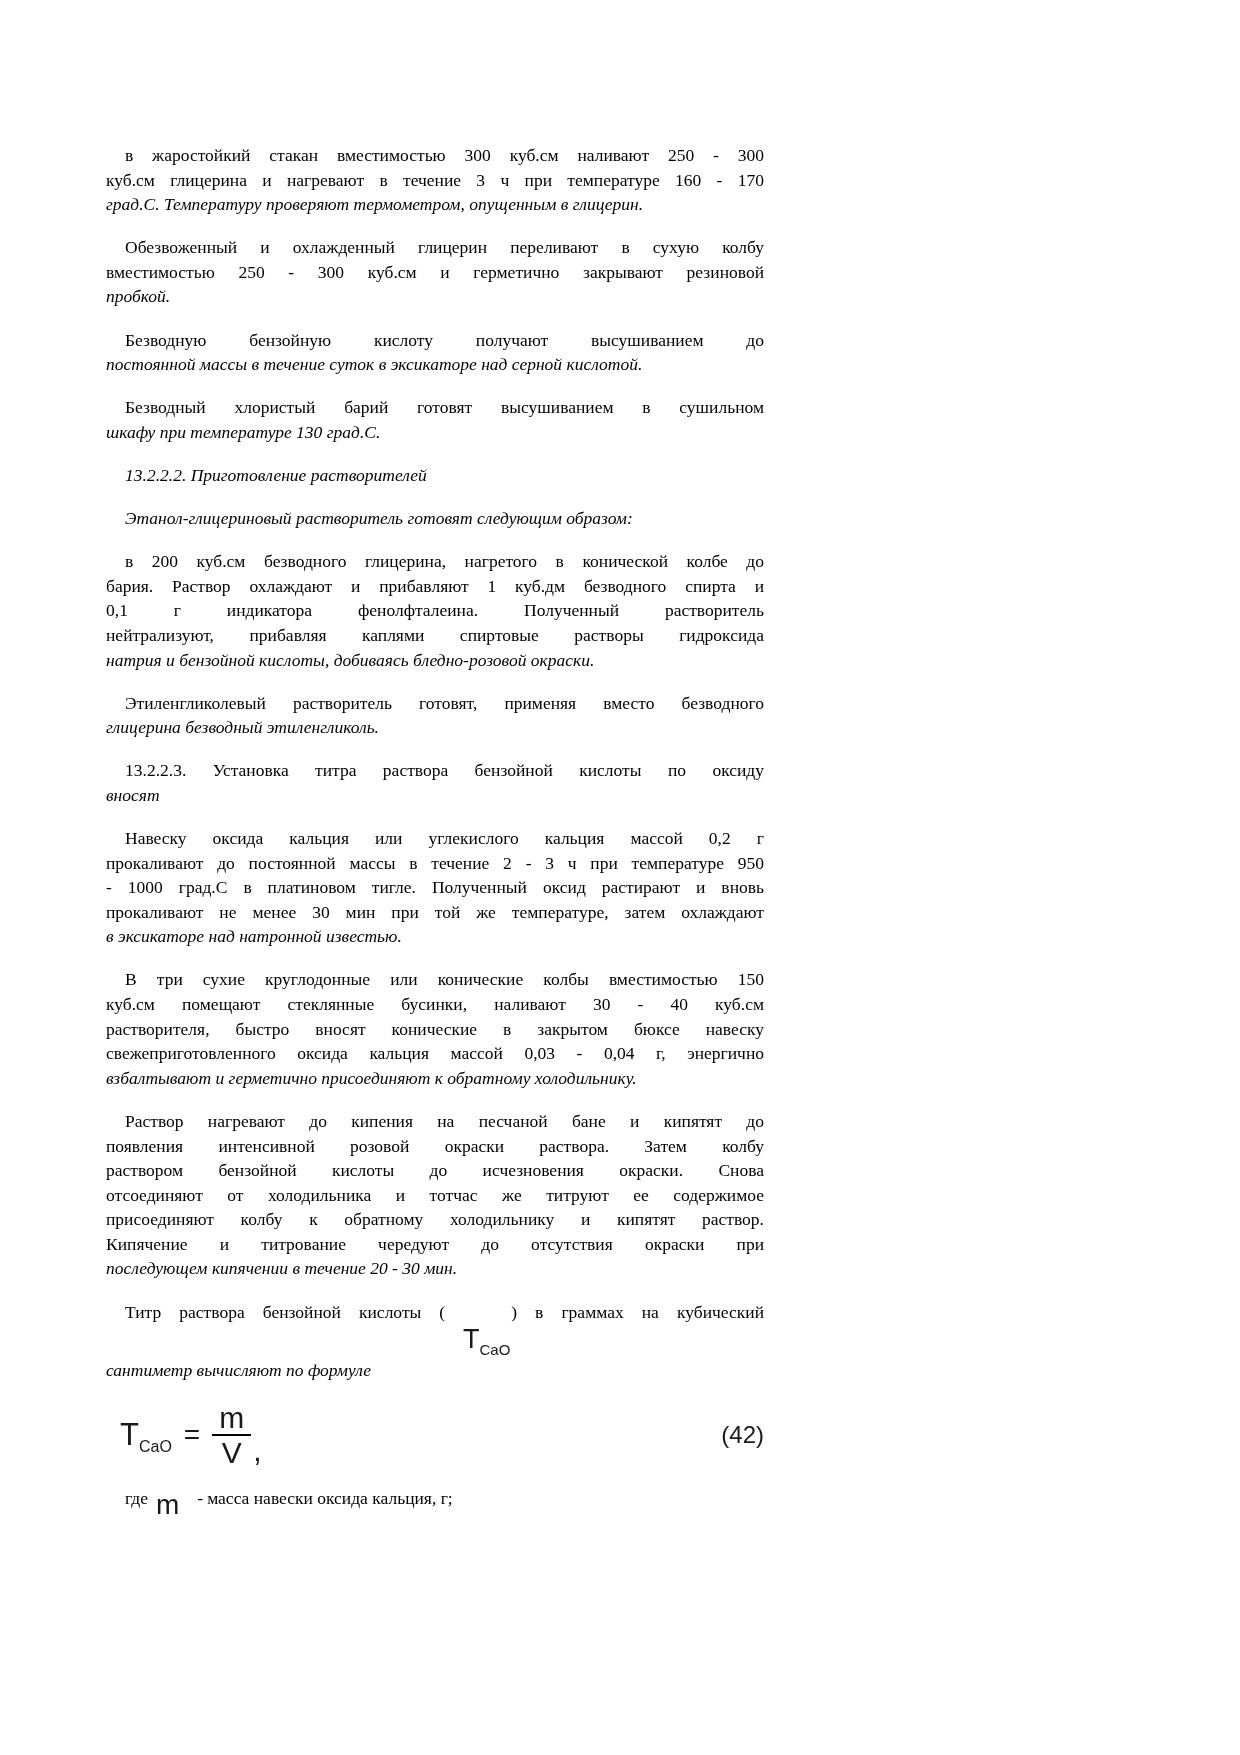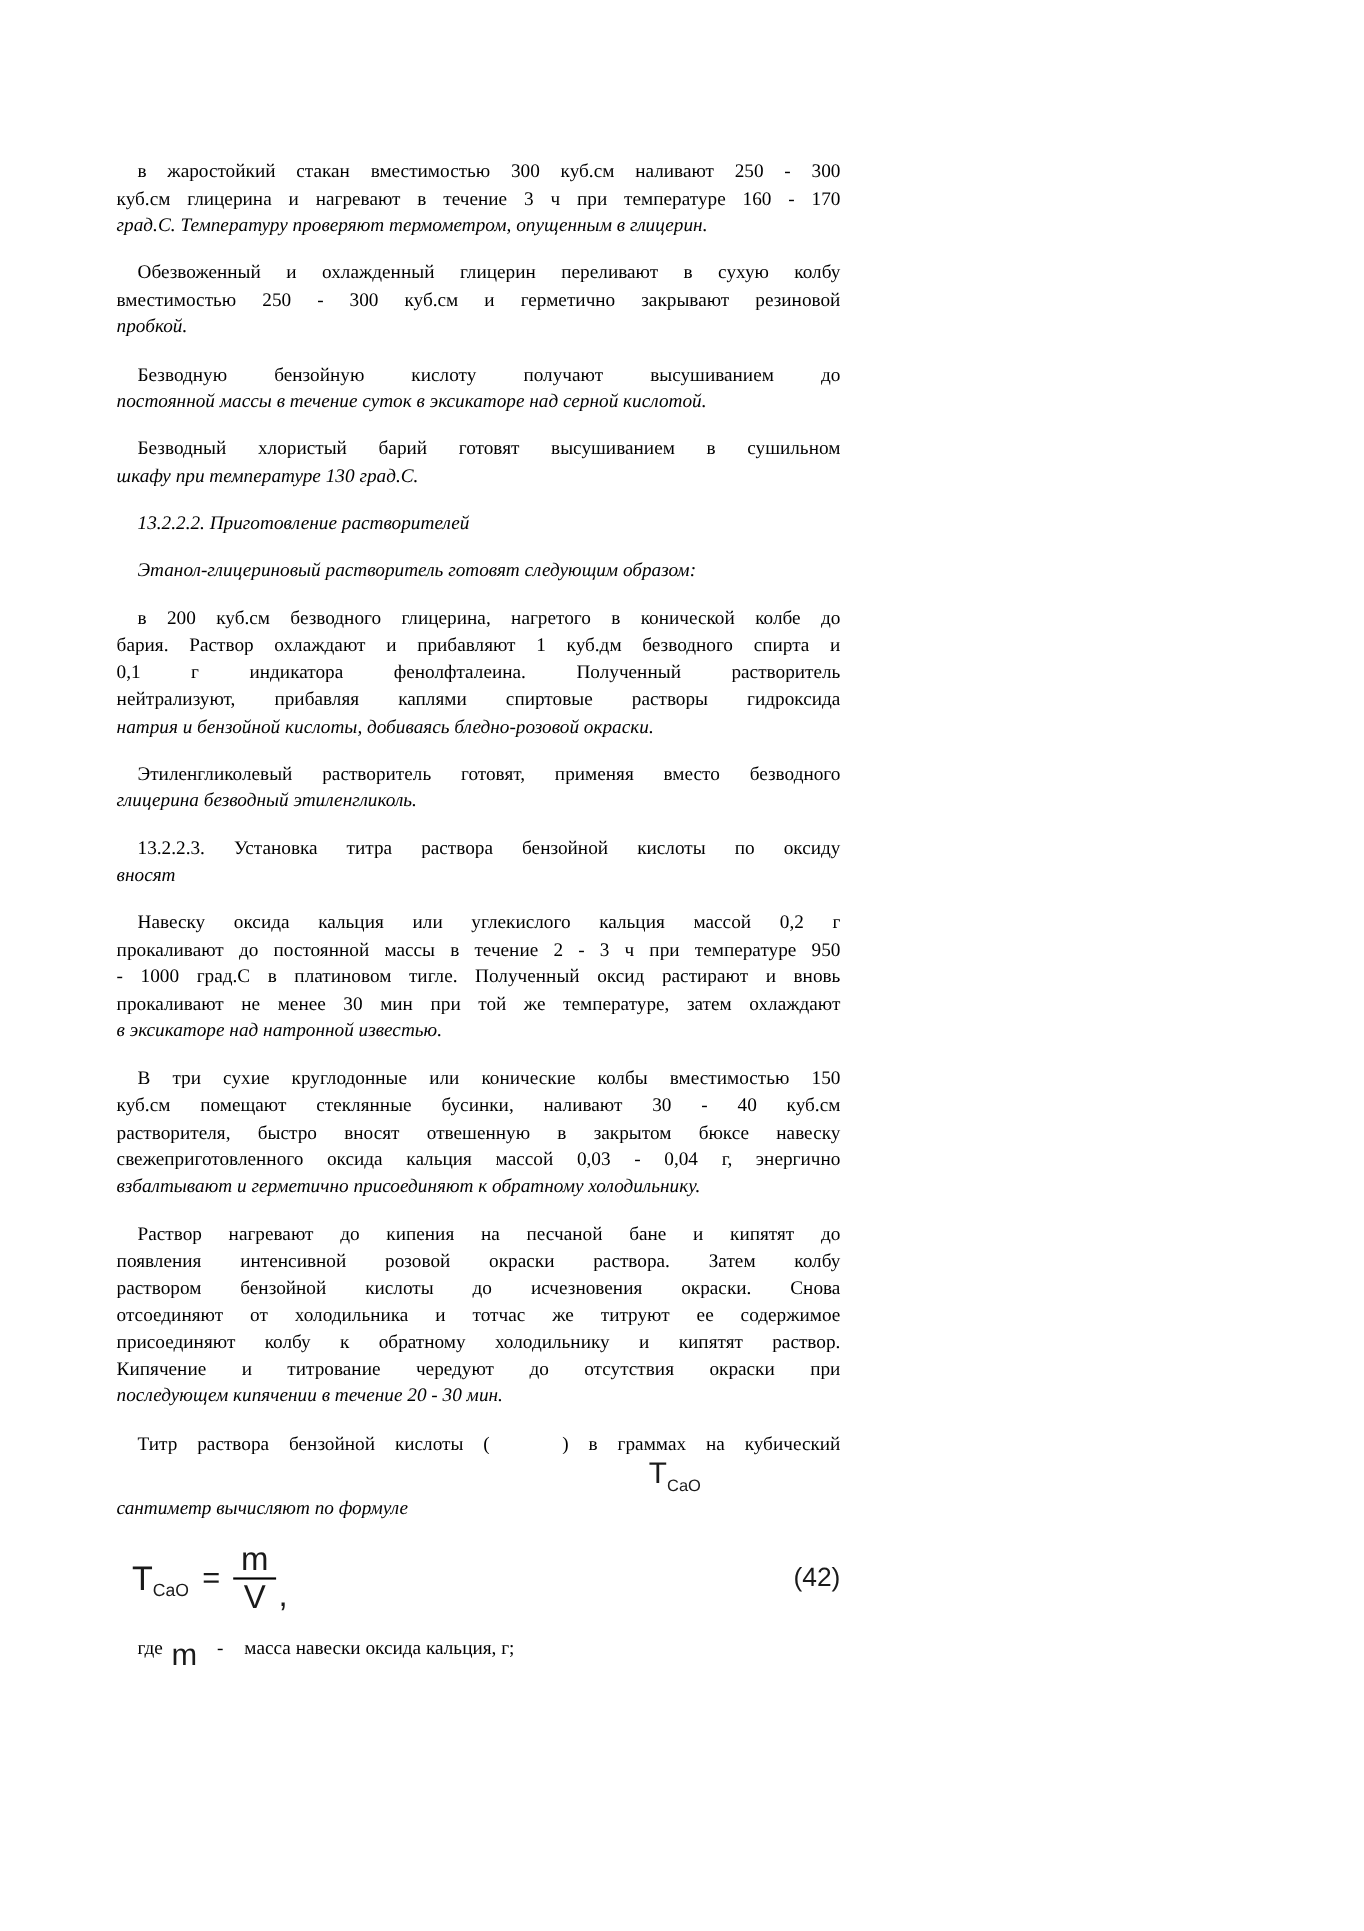--- a/index.html
+++ b/index.html
@@ -34,21 +34,20 @@
   
   .titr .jline { text-align-last: justify; }
   .titr .jline.last-left { text-align-last: left; }
   .paren-gap { display: inline-block; width: 66px; }
   .sym-row {
     height: 34px;
     line-height: 30px;
     padding-left: 357px;
     font-family: "Liberation Sans", "DejaVu Sans", sans-serif;
     white-space: nowrap;
-    text-align: center;
   }
   .sym-base { font-size: 27px; color: #1a1a1a; }
   .sym-sub  { font-size: 15px; position: relative; top: 7px; color: #1a1a1a; }
 
   
   .formula-row {
     display: flex;
     justify-content: space-between;
     align-items: center;
     font-family: "Liberation Sans", "DejaVu Sans", sans-serif;
@@ -75,21 +74,21 @@
     white-space: nowrap;
   }
   .w-sym {
     font-family: "Liberation Sans", "DejaVu Sans", sans-serif;
     font-size: 28px;
     position: relative; top: 10px;
     margin-left: 8px;
     color: #1a1a1a;
   }
   .w-dash { margin-left: 18px; }
-  .w-desc { margin-left: 19px; }
+  .w-desc { margin-left: 4px; }
 </style>
 </head>
 <body>
 
 <div class="page">
   <div class="text-column">
 
     <div class="para">
         <div class="jline">в жаростойкий стакан вместимостью 300 куб.см наливают 250 - 300</div>
         <div class="jline">куб.см глицерина и нагревают в течение 3 ч при температуре 160 - 170</div>
@@ -142,21 +141,21 @@
         <div class="jline">Навеску оксида кальция или углекислого кальция массой 0,2 г</div>
         <div class="jline">прокаливают до постоянной массы в течение 2 - 3 ч при температуре 950</div>
         <div class="jline">- 1000 град.С в платиновом тигле. Полученный оксид растирают и вновь</div>
         <div class="jline">прокаливают не менее 30 мин при той же температуре, затем охлаждают</div>
         <div class="jline">в эксикаторе над натронной известью.</div>
       </div>
 
     <div class="para">
         <div class="jline">В три сухие круглодонные или конические колбы вместимостью 150</div>
         <div class="jline">куб.см помещают стеклянные бусинки, наливают 30 - 40 куб.см</div>
-        <div class="jline">растворителя, быстро вносят отвешенную в закрытом бюксе навеску</div>
+        <div class="jline">растворителя, быстро вносят конические в закрытом бюксе навеску</div>
         <div class="jline">свежеприготовленного оксида кальция массой 0,03 - 0,04 г, энергично</div>
         <div class="jline">взбалтывают и герметично присоединяют к обратному холодильнику.</div>
       </div>
 
     <div class="para">
         <div class="jline">Раствор нагревают до кипения на песчаной бане и кипятят до</div>
         <div class="jline">появления интенсивной розовой окраски раствора. Затем колбу</div>
         <div class="jline">раствором бензойной кислоты до исчезновения окраски. Снова</div>
         <div class="jline">отсоединяют от холодильника и тотчас же титруют ее содержимое</div>
         <div class="jline">присоединяют колбу к обратному холодильнику и кипятят раствор.</div>

